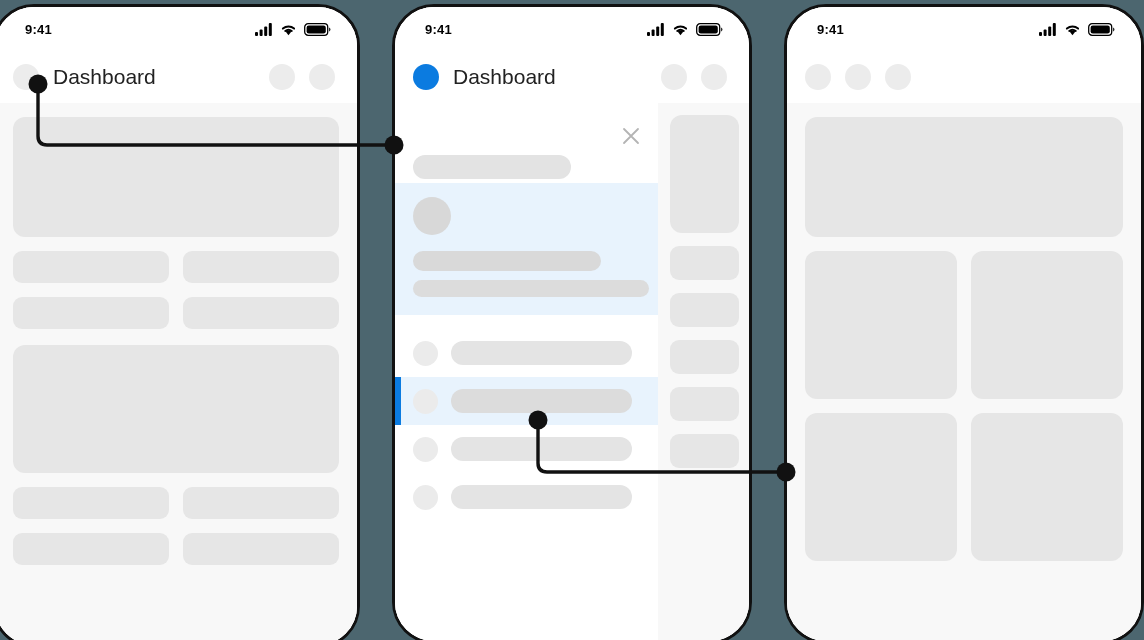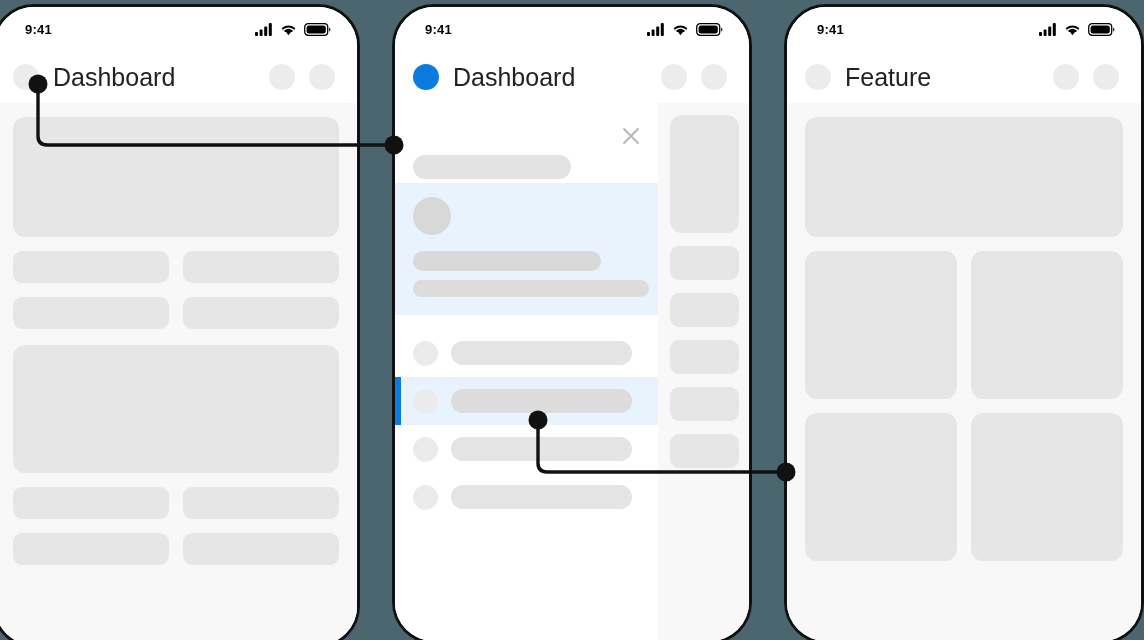--- a/index.html
+++ b/index.html
@@ -69,21 +69,21 @@
     gap: 14px;
   }
   .nav-leading {
     width: 26px; height: 26px;
     border-radius: 50%;
     background: #ececec;
     flex: 0 0 auto;
   }
   .nav-leading.accent { background: #0b7be0; }
   .nav-title {
-    font-size: 25px;
+    font-size: 21px;
     color: #222222;
     flex: 1 1 auto;
     white-space: nowrap;
   }
   .nav-actions { display: flex; gap: 14px; }
   .nav-action {
     width: 26px; height: 26px;
     border-radius: 50%;
     background: #ececec;
   }
@@ -395,21 +395,20 @@
           <svg width="27" height="13" viewBox="0 0 27 13">
             <rect x="0.7" y="0.7" width="23" height="11.6" rx="3.4" stroke="#000" stroke-width="1.3" fill="none"></rect>
             <rect x="2.6" y="2.5" width="19.2" height="8" rx="2.2" fill="#000"></rect>
             <path d="M25.2 4.6 v3.8 a2.1 2.1 0 0 0 0 -3.8 Z" fill="#000"></path>
           </svg>
         </span>
       </div>
 
       <div class="navbar">
         <div class="nav-leading"></div>
-        <div class="nav-title">Feature</div>
         <div class="nav-actions">
           <div class="nav-action"></div>
           <div class="nav-action"></div>
         </div>
       </div>
 
       <div class="content">
         <div class="sk hero"></div>
         <div class="tile-grid">
           <div class="sk tile"></div>

